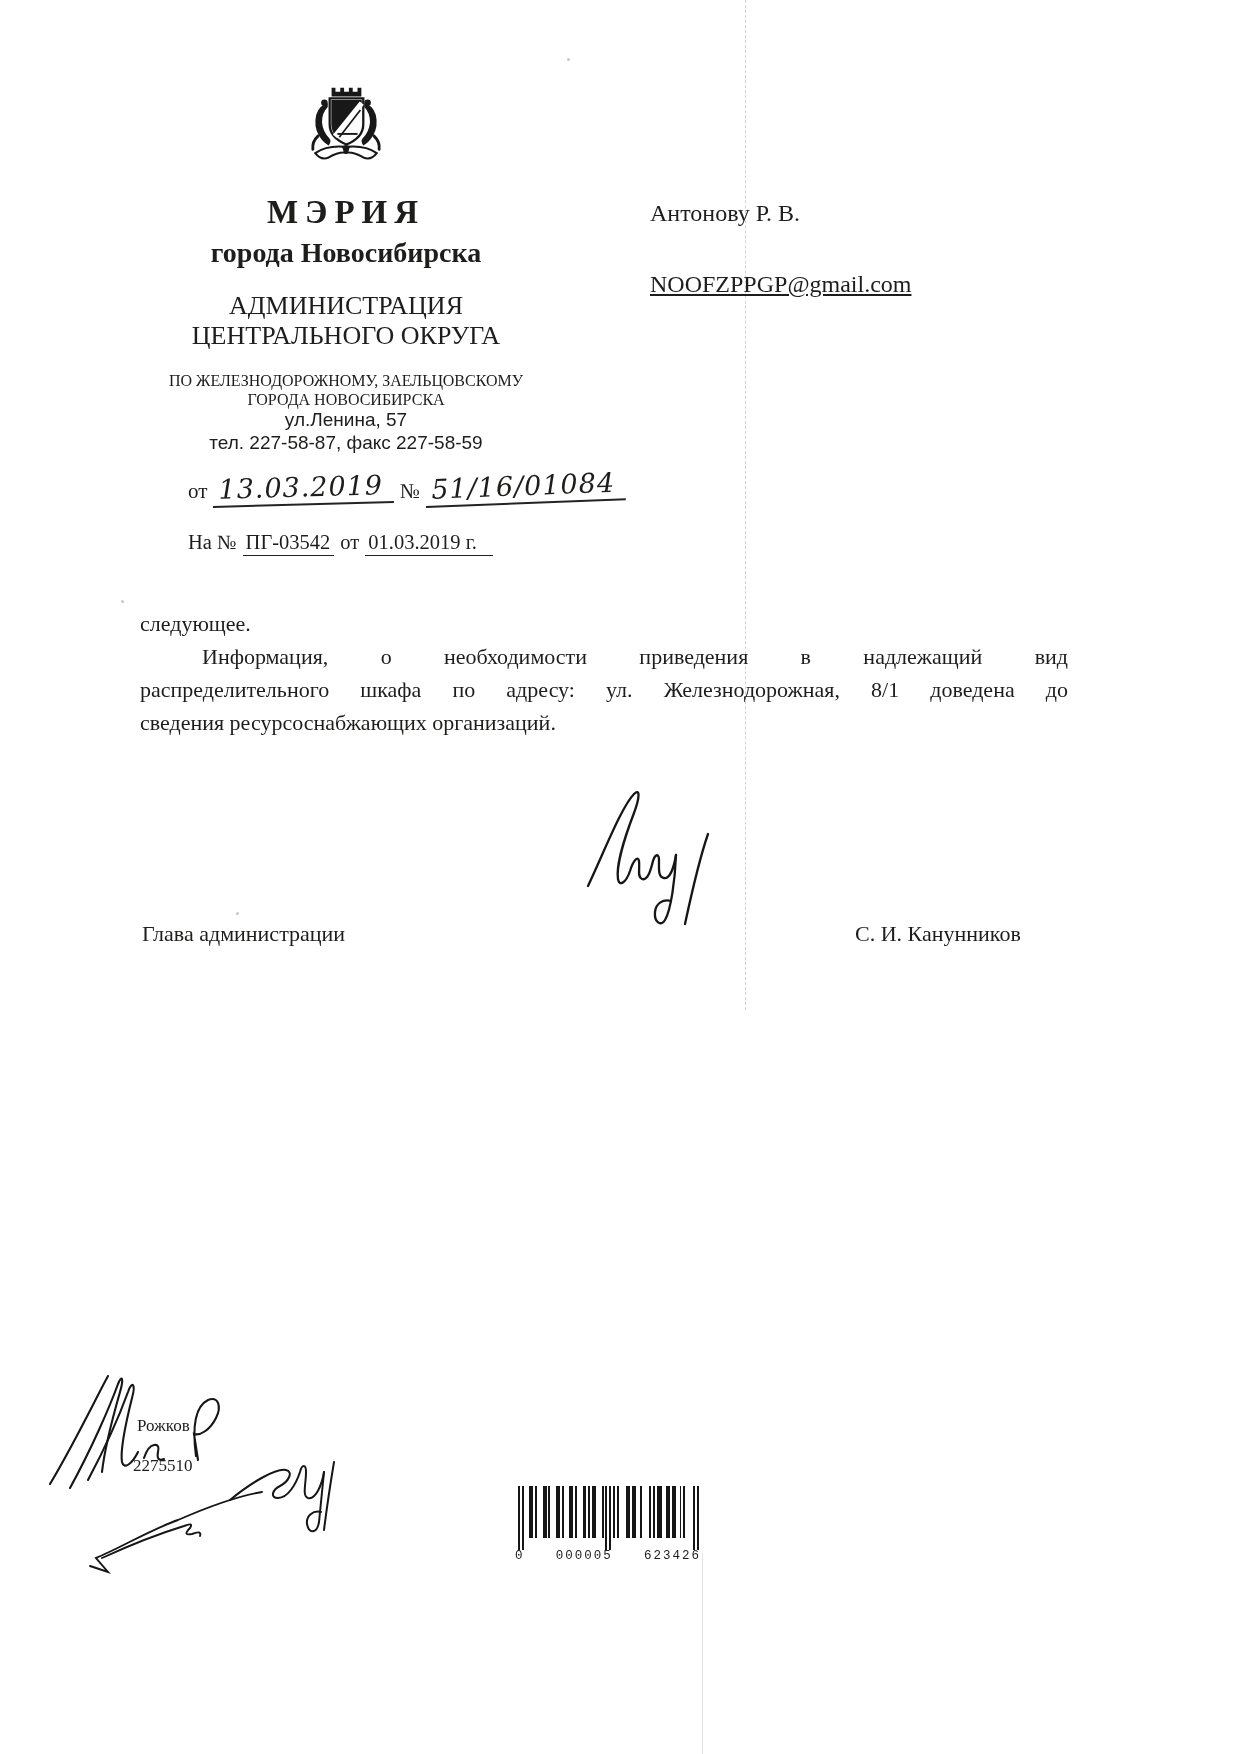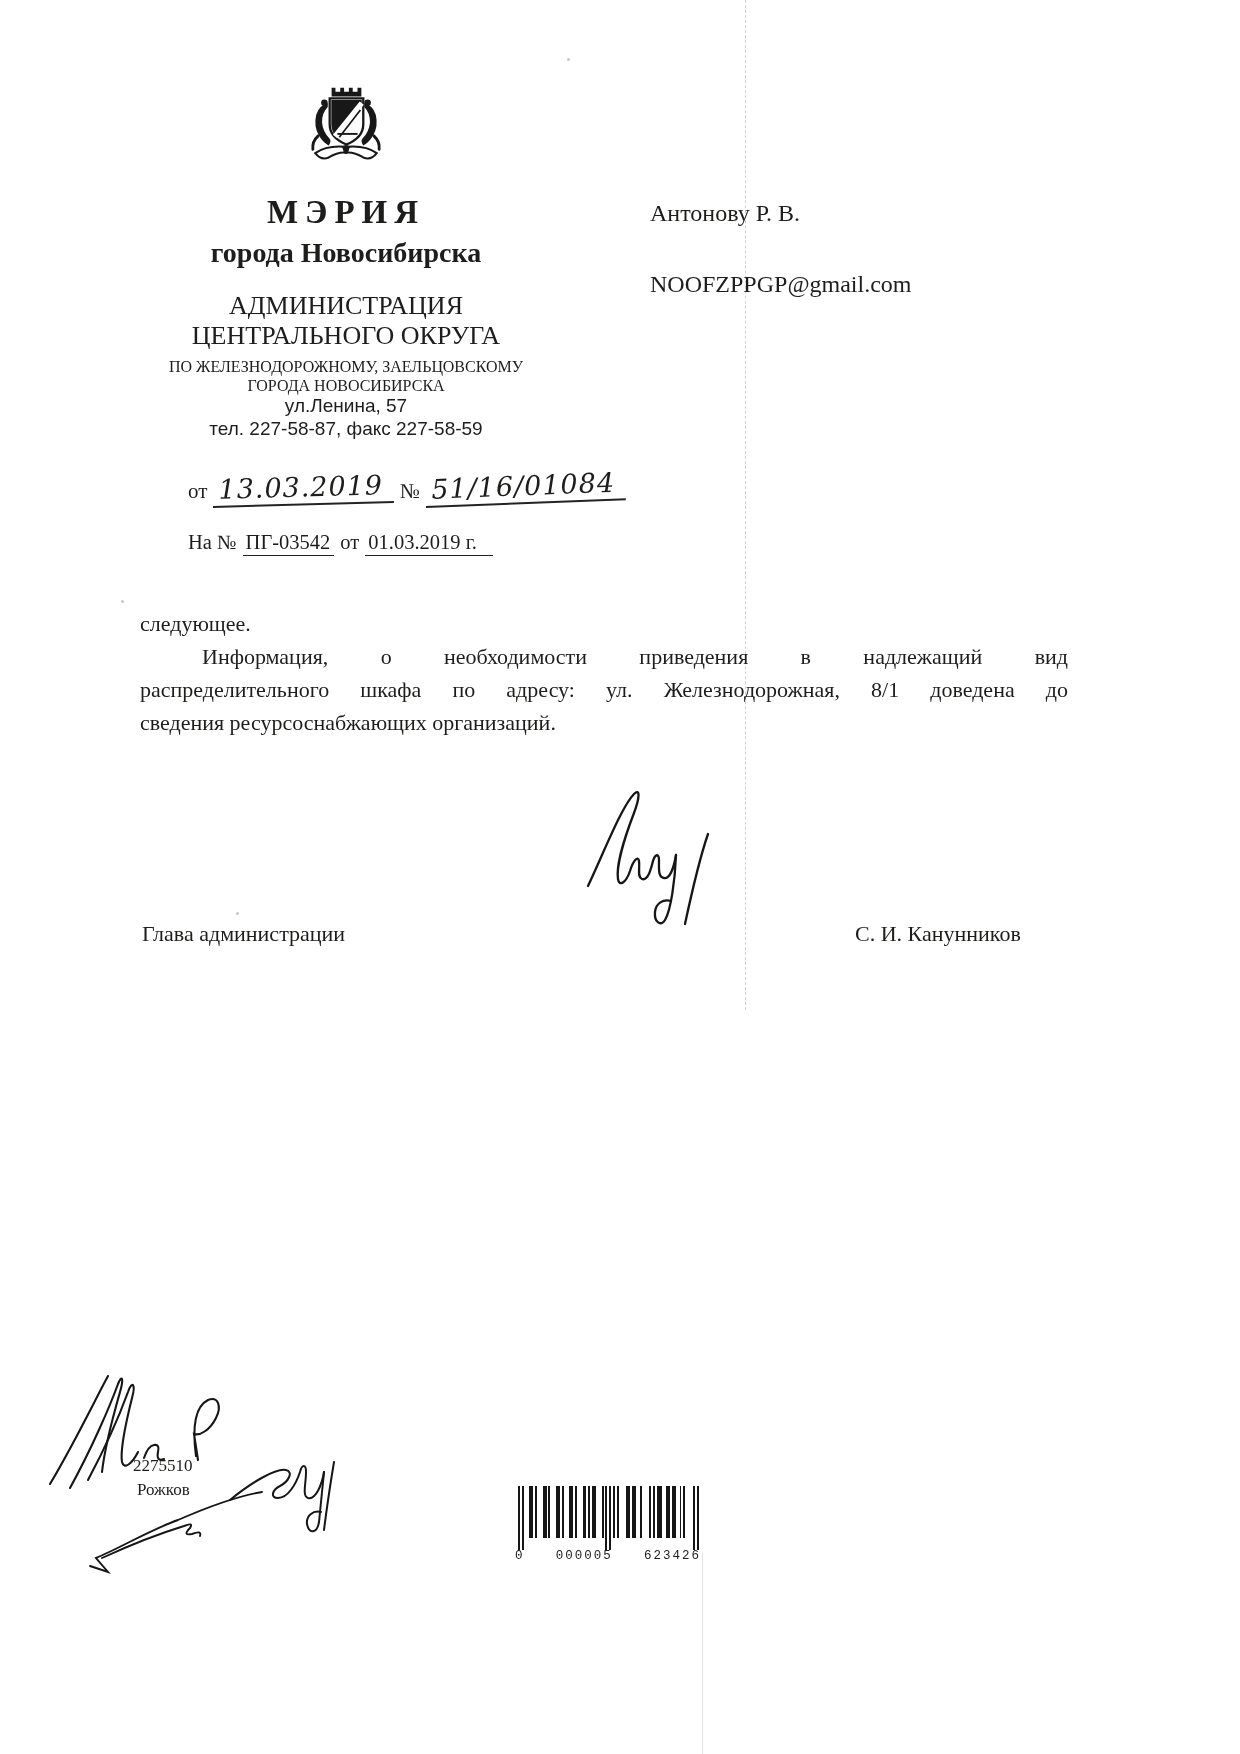--- a/index.html
+++ b/index.html
@@ -25,21 +25,21 @@
   }
   .speck { position: absolute; width: 3px; height: 3px; background: #9a9a9a; border-radius: 50%; opacity: .55; }
 
   
   .letterhead { position: absolute; left: 100px; top: 84px; width: 492px; text-align: center; }
   .emblem { display: block; margin: 0 auto; }
   .org-name   { font-size: 33px; font-weight: bold; letter-spacing: 7px; margin-top: 14px; }
   .org-city   { font-size: 28px; font-weight: bold; margin-top: 6px; }
   .division   { font-size: 26px; line-height: 1.17; margin-top: 22px; }
   .division-l2{ font-size: 26px; line-height: 1.17; }
-  .districts  { font-size: 16px; line-height: 1.2; margin-top: 5px; font-family: Liberation Serif, serif; }
+  .districts  { font-size: 16px; line-height: 1.2; margin-top: 19px; font-family: Liberation Serif, serif; }
   .districts-l{ font-size: 16px; line-height: 1.2; }
   .addr       { font-family: "Liberation Sans", sans-serif; font-size: 19px; line-height: 1.18; margin-top: 4px; }
   .addr-l     { font-family: "Liberation Sans", sans-serif; font-size: 19px; line-height: 1.18; }
 
   
   .ref-line { position: absolute; left: 188px; top: 474px; font-size: 21px; white-space: nowrap; }
   .ref-line .lbl { display: inline-block; vertical-align: bottom; padding-bottom: 4px; }
   .hw {
     font-family: "DejaVu Serif", serif; font-style: italic;
     font-size: 27px; letter-spacing: 1px;
@@ -51,35 +51,35 @@
   }
   .u1b { transform: rotate(-2.2deg); }
 
   .reply-line { position: absolute; left: 188px; top: 531px; font-size: 20.5px; white-space: nowrap; }
   .u2 { display: inline-block; border-bottom: 1.8px solid #232323; padding: 0 4px 1px 3px; }
   .u2-date { padding-right: 16px; }
   .reply-gap { display: inline-block; width: 6px; }
 
   
   .recipient-name  { position: absolute; left: 650px; top: 200px; font-size: 24px; }
-  .recipient-email { position: absolute; left: 650px; top: 271px; font-size: 24px; }
+  .recipient-email { position: absolute; left: 650px; top: 271px; font-size: 24px; text-decoration: underline; }
 
   
   .body-block { position: absolute; left: 140px; top: 607px; width: 928px; }
   .bl  { font-size: 22px; line-height: 33px; height: 33px; }
   .jl  { text-align: justify; text-align-last: justify; }
   .ind { padding-left: 62px; }
 
   
   .signoff-position { position: absolute; left: 142px; top: 921px; font-size: 22px; }
   .signoff-name     { position: absolute; left: 855px; top: 921px; font-size: 22px; }
   .main-signature   { position: absolute; left: 578px; top: 788px; }
 
   
-  .executor-name  { position: absolute; left: 137px; top: 1480px; font-size: 17px; }
+  .executor-name  { position: absolute; left: 137px; top: 1416px; font-size: 17px; }
   .executor-phone { position: absolute; left: 133px; top: 1456px; font-size: 17px; }
   .sigA { position: absolute; left: 44px;  top: 1362px; }
   .sigB { position: absolute; left: 222px; top: 1420px; }
   .sigC { position: absolute; left: 86px;  top: 1486px; }
 
   
   .barcode { position: absolute; left: 518px; top: 1486px; }
   .barcode-digits {
     position: absolute; left: 515px; top: 1549px; width: 186px;
     display: flex; justify-content: space-between;

